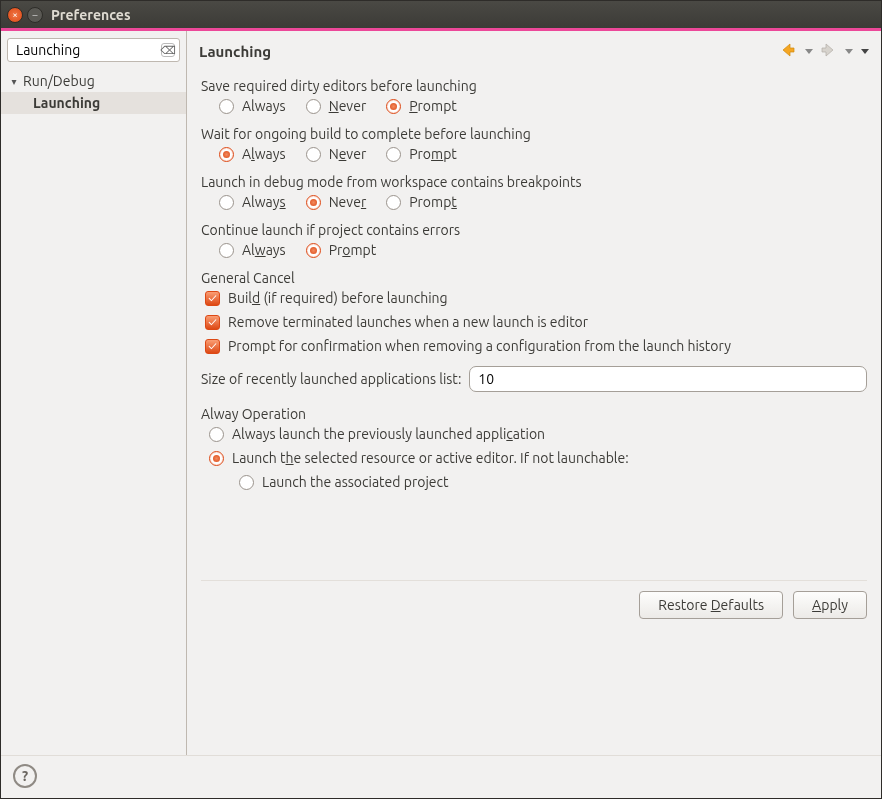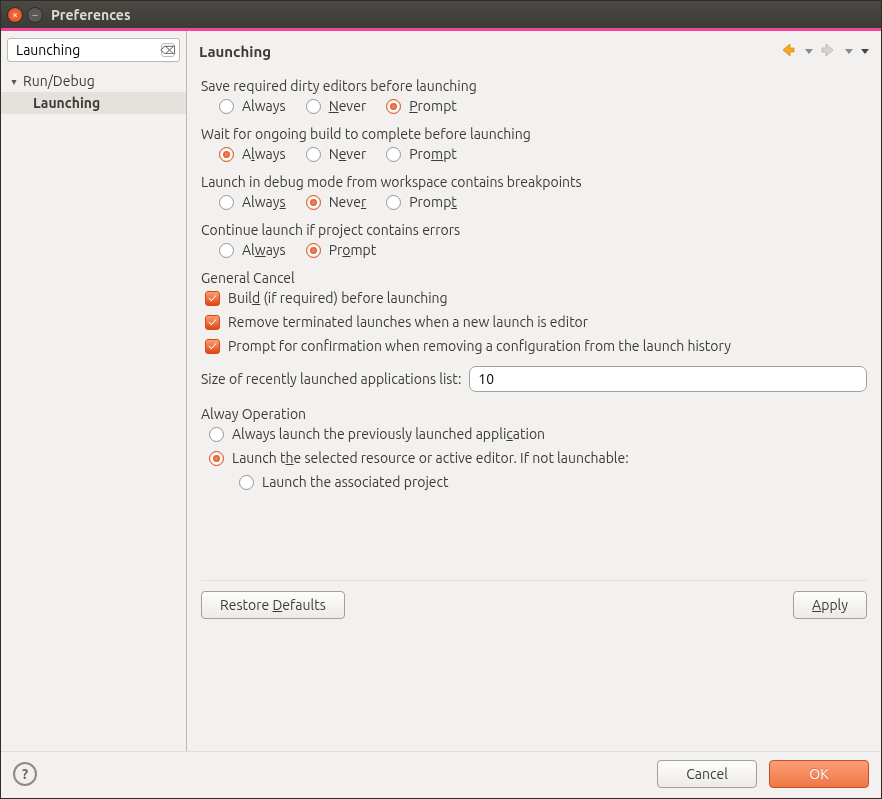--- a/index.html
+++ b/index.html
@@ -180,21 +180,21 @@
   .selected-outline {
     display:inline-block;
     border: 1px solid #e4b493;
     border-radius: 3px;
     padding: 1px 6px;
     background: #fff6ef;
   }
   u.mn { text-decoration: underline; }
   
   .content-bottom {
-    display:flex; justify-content:space-between; gap:10px;
+    display:flex; justify-content:flex-end; gap:10px;
     padding: 10px 0 4px 0;
     border-top: 1px solid #e3dfda;
     margin-top: 90px;
   }
   .btn {
     height:28px; padding: 0 18px;
     border:1px solid var(--border-dark);
     border-radius:4px;
     background: linear-gradient(#fdfdfc,#eceae7);
     font-family:inherit; font-size:14px; color:#3c3b37;
@@ -378,19 +378,15 @@
           <button class="btn">Restore <u class="mn">D</u>efaults</button>
           <button class="btn"><u class="mn">A</u>pply</button>
         </div>
 
       </div>
     </div>
   </div>
 
   <div class="dialog-footer">
     <span class="help-icon">?</span>
-    <div class="footer-btns">
-      <button class="btn">Cancel</button>
-      <button class="btn primary">OK</button>
-    </div>
   </div>
 
 </div>
 
 </body></html>

